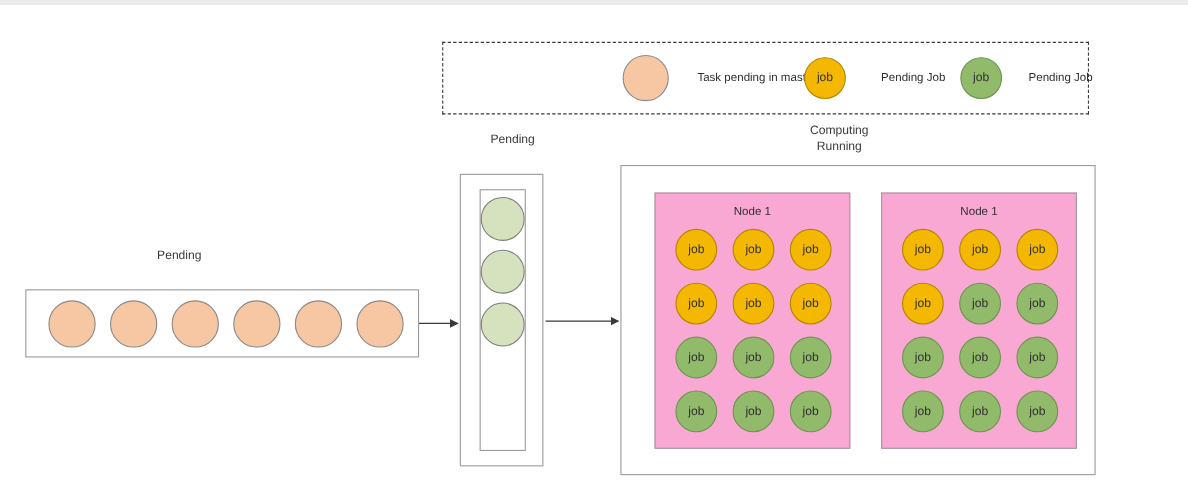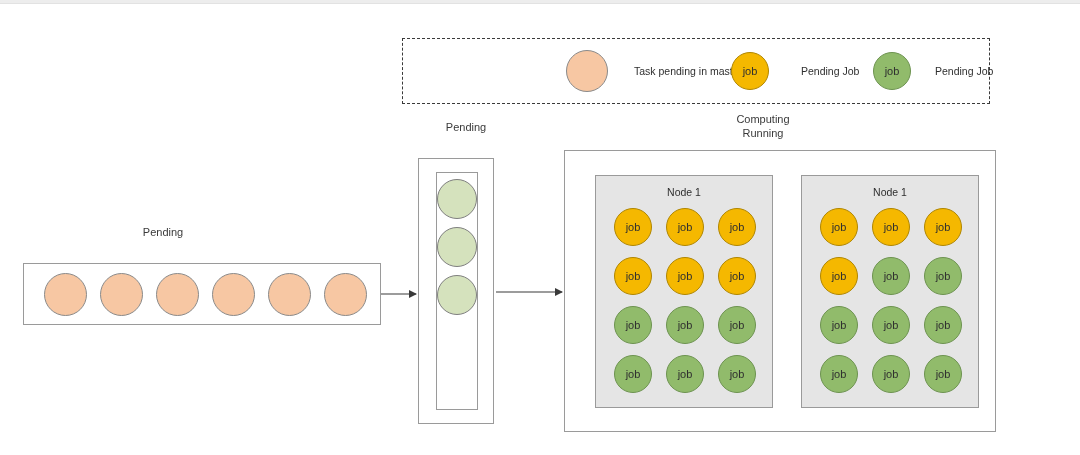--- a/index.html
+++ b/index.html
@@ -108,21 +108,21 @@
   }
 
   
   #cluster-label { left: 688px; top: 112px; width: 150px; }
   #cluster-box {
     left: 564px; top: 150px;
     width: 432px; height: 282px;
   }
   .node-box {
     position: absolute;
-    background: #e5e5e5;
+    background: #f9a8d4;
     border: 1px solid #9a9a9a;
     box-sizing: border-box;
   }
   .node-label {
     position: absolute;
     top: 10px;
     left: 0;
     width: 100%;
     text-align: center;
     font-size: 10.5px;

